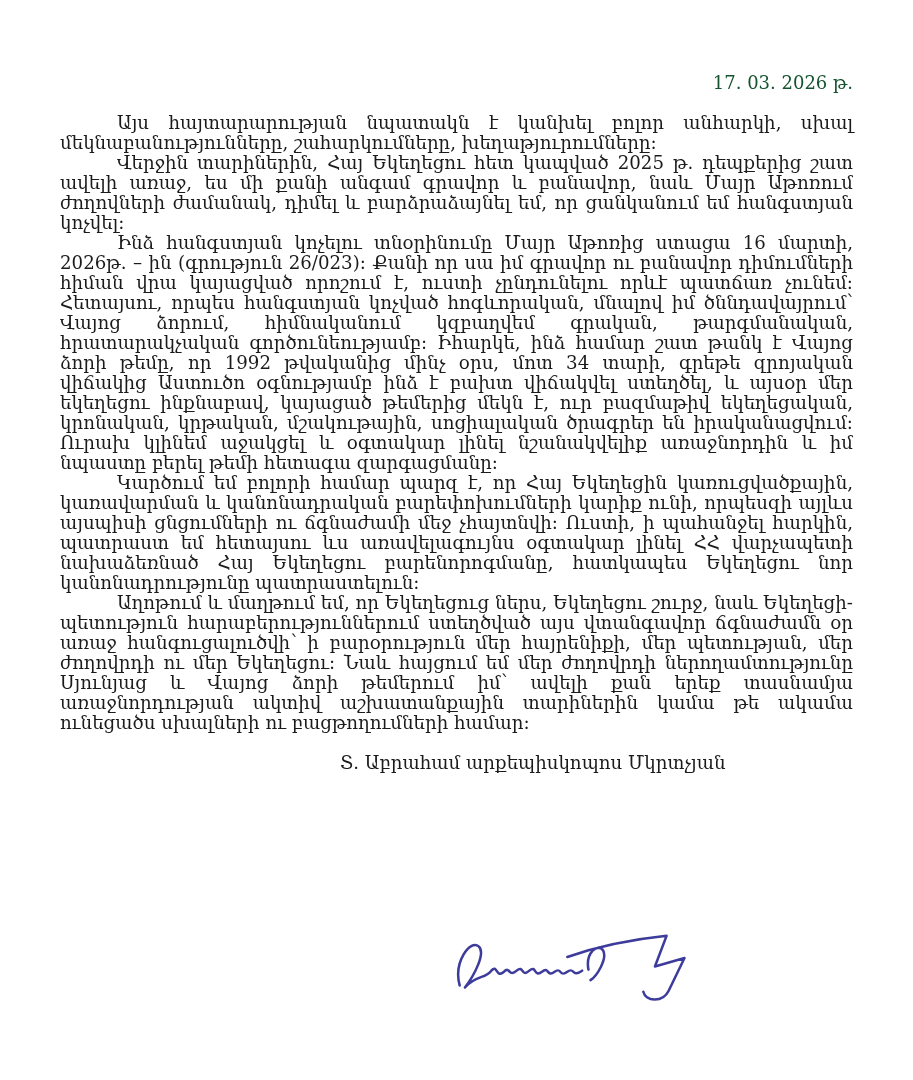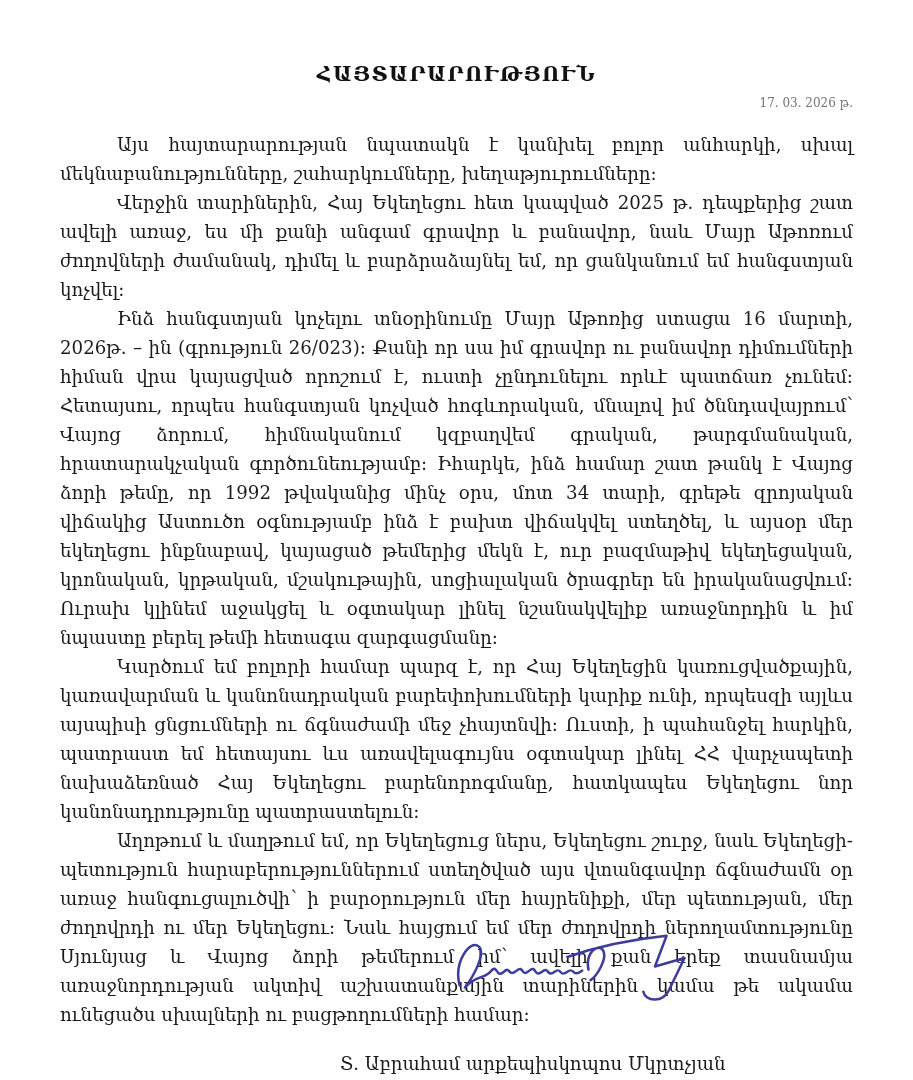--- a/index.html
+++ b/index.html
@@ -26,27 +26,27 @@
     margin: 0;
     text-align: center;
     font-size: 20px;
     font-weight: bold;
     letter-spacing: 1.5px;
     color: #111111;
   }
   .doc-date {
     margin-top: 10px;
     text-align: right;
-    font-size: 12px;
-    color: #737373;
+    font-size: 18px;
+    color: #14532d;
   }
   .doc-body {
     margin-top: 20px;
     font-size: 18.2px;
-    line-height: 29px;
+    line-height: 20px;
     text-align: justify;
     color: #1b1b1b;
   }
   .doc-body p {
     margin: 0;
     text-indent: 57px;
   }
   .closing {
     margin-top: 24px !important;
   }
@@ -67,21 +67,20 @@
     width: 100%;
     height: 100%;
     display: block;
   }
 </style>
 </head>
 <body>
 
 <div class="page">
 
-  <h1 class="doc-title">ՀԱՅՏԱՐԱՐՈՒԹՅՈՒՆ</h1>
 
   <div class="doc-date">17. 03. 2026 թ.</div>
 
   <div class="doc-body">
     <p>Այս հայտարարության նպատակն է կանխել բոլոր անհարկի, սխալ մեկնաբանությունները, շահարկումները, խեղաթյուրումները:</p>
     <p>Վերջին տարիներին, Հայ Եկեղեցու հետ կապված 2025 թ. դեպքերից շատ ավելի առաջ, ես մի քանի անգամ գրավոր և բանավոր, նաև Մայր Աթոռում ժողովների ժամանակ, դիմել և բարձրաձայնել եմ, որ ցանկանում եմ հանգստյան կոչվել:</p>
     <p>Ինձ հանգստյան կոչելու տնօրինումը Մայր Աթոռից ստացա 16 մարտի, 2026թ. – ին (գրություն 26/023): Քանի որ սա իմ գրավոր ու բանավոր դիմումների հիման վրա կայացված որոշում է, ուստի չընդունելու որևէ պատճառ չունեմ: Հետայսու, որպես հանգստյան կոչված հոգևորական, մնալով իմ ծննդավայրում՝ Վայոց ձորում, հիմնականում կզբաղվեմ գրական, թարգմանական, հրատարակչական գործունեությամբ: Իհարկե, ինձ համար շատ թանկ է Վայոց ձորի թեմը, որ 1992 թվականից մինչ օրս, մոտ 34 տարի, գրեթե զրոյական վիճակից Աստուծո օգնությամբ ինձ է բախտ վիճակվել ստեղծել, և այսօր մեր եկեղեցու ինքնաբավ, կայացած թեմերից մեկն է, ուր բազմաթիվ եկեղեցական, կրոնական, կրթական, մշակութային, սոցիալական ծրագրեր են իրականացվում: Ուրախ կլինեմ աջակցել և օգտակար լինել նշանակվելիք առաջնորդին և իմ նպաստը բերել թեմի հետագա զարգացմանը:</p>
     <p>Կարծում եմ բոլորի համար պարզ է, որ Հայ Եկեղեցին կառուցվածքային, կառավարման և կանոնադրական բարեփոխումների կարիք ունի, որպեսզի այլևս այսպիսի ցնցումների ու ճգնաժամի մեջ չհայտնվի: Ուստի, ի պահանջել հարկին, պատրաստ եմ հետայսու ևս առավելագույնս օգտակար լինել ՀՀ վարչապետի նախաձեռնած Հայ Եկեղեցու բարենորոգմանը, հատկապես Եկեղեցու նոր կանոնադրությունը պատրաստելուն:</p>
     <p>Աղոթում և մաղթում եմ, որ Եկեղեցուց ներս, Եկեղեցու շուրջ, նաև Եկեղեցի-պետություն հարաբերություններում ստեղծված այս վտանգավոր ճգնաժամն օր առաջ հանգուցալուծվի՝ ի բարօրություն մեր հայրենիքի, մեր պետության, մեր ժողովրդի ու մեր Եկեղեցու: Նաև հայցում եմ մեր ժողովրդի ներողամտությունը Սյունյաց և Վայոց ձորի թեմերում իմ՝ ավելի քան երեք տասնամյա առաջնորդության ակտիվ աշխատանքային տարիներին կամա թե ակամա ունեցածս սխալների ու բացթողումների համար:</p>
 

